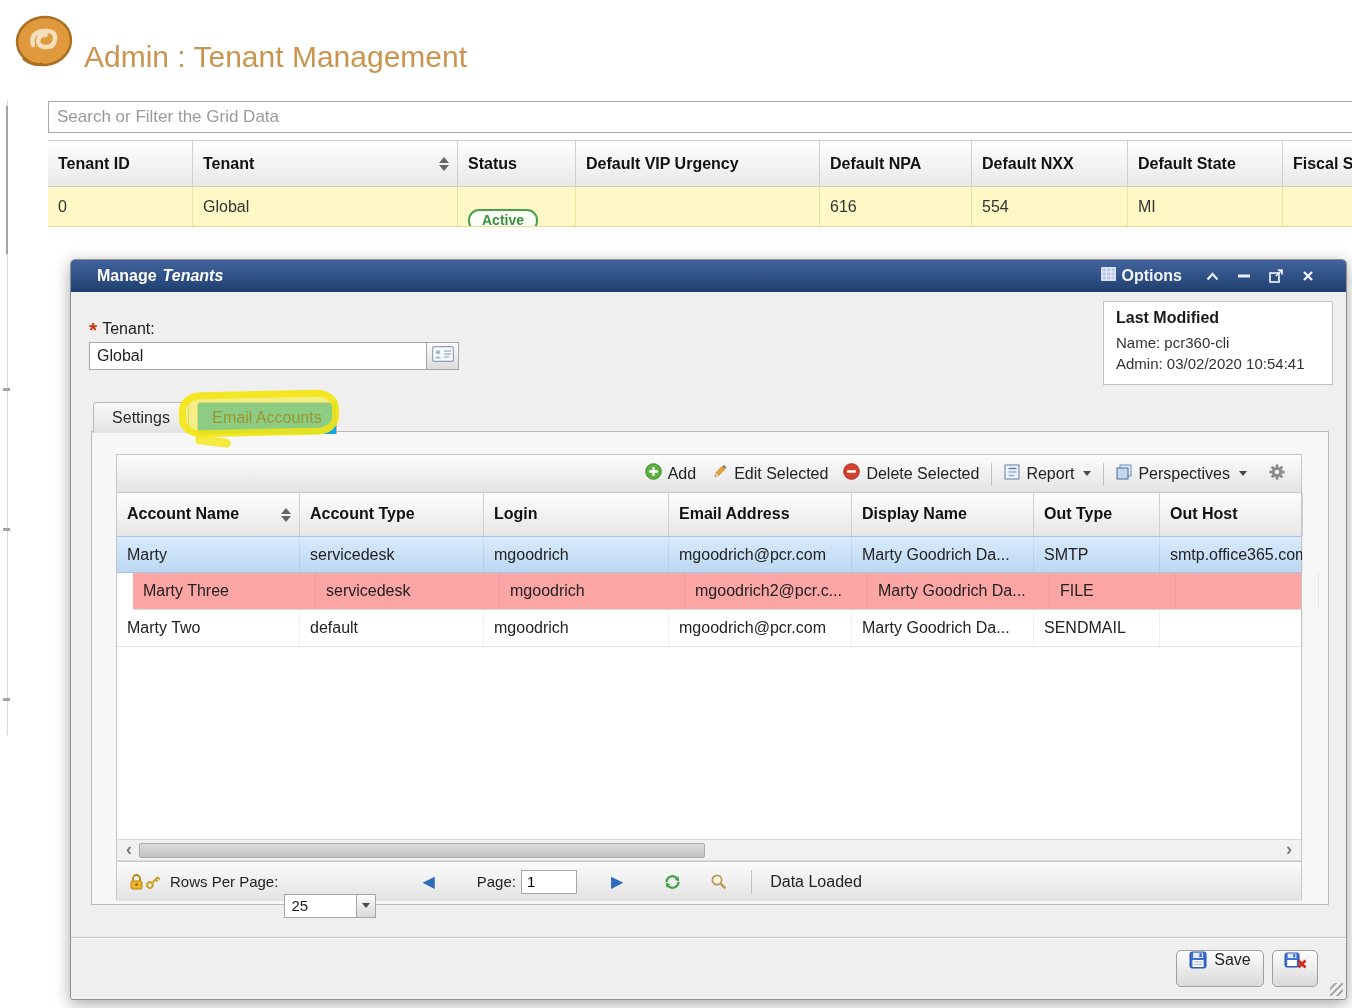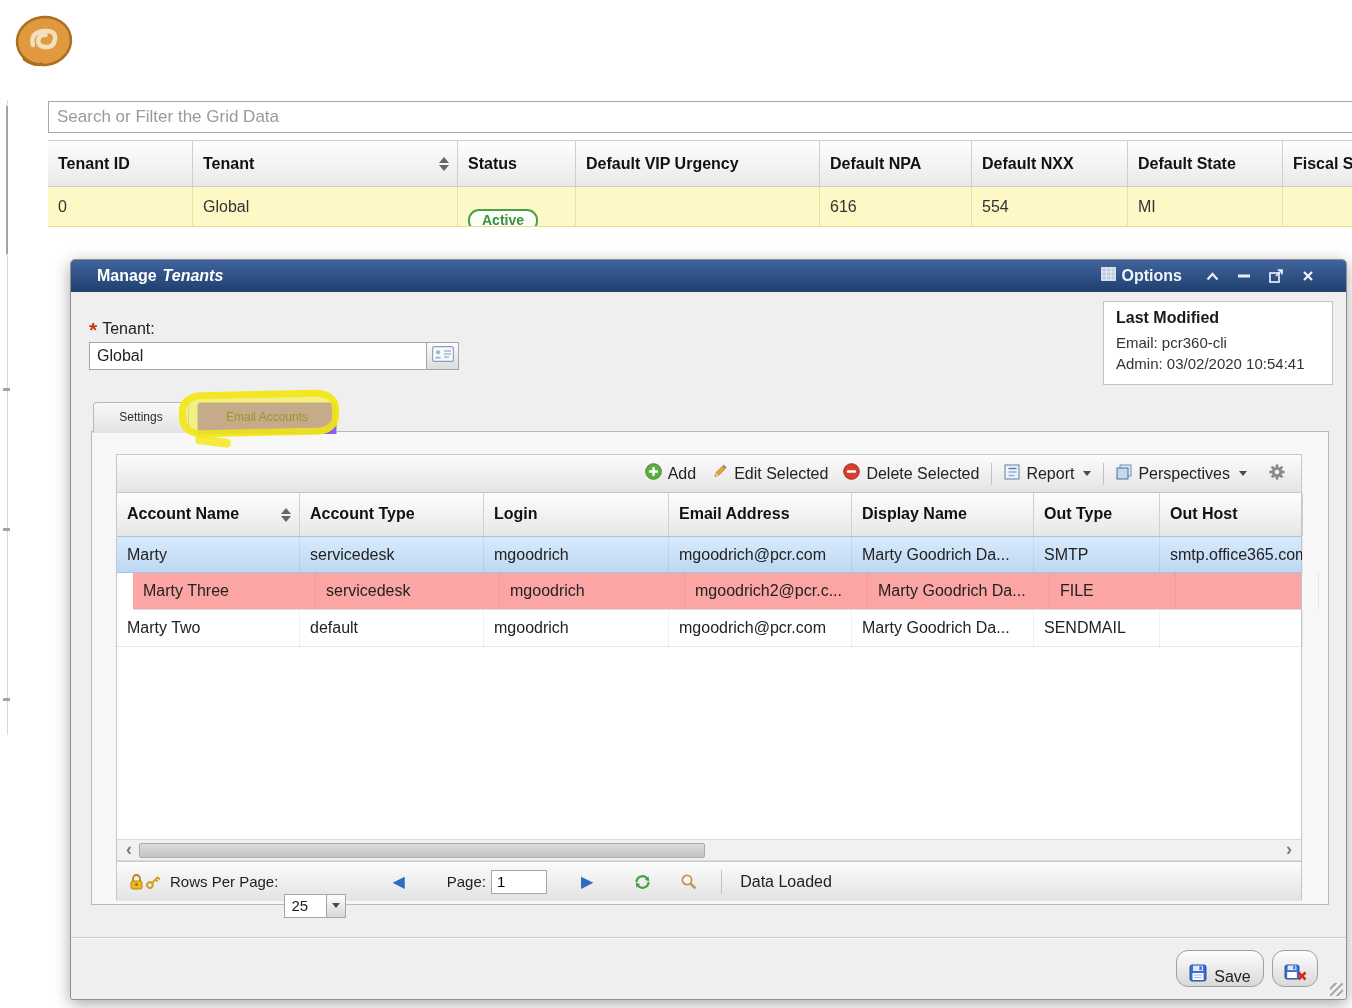--- a/index.html
+++ b/index.html
@@ -69,24 +69,24 @@
     width:32px; border-left:1px solid #a6a6a6; background:linear-gradient(#fdfdfd,#dcdcdc);
     display:flex; align-items:center; justify-content:center; cursor:pointer;
   }
   .lastmod {
     position:absolute; left:1032px; top:41px; width:230px; height:84px;
     background:#fff; border:1px solid #c2c2c2; padding:7px 12px;
   }
   .lastmod h3 { font-size:16px; color:#1a1a1a; margin-bottom:5px; }
   .lastmod .lm-line { font-size:15px; color:#333; line-height:21px; }
   
-  .tab { position:absolute; top:142px; height:31px; text-align:center; font-size:12px; color:#2b2b2b;
+  .tab { position:absolute; top:142px; height:31px; text-align:center; font-size:16px; color:#2b2b2b;
     border:1px solid #b9b9b9; border-bottom:none; border-radius:4px 4px 0 0; line-height:29px; cursor:pointer; }
   .tab-settings { left:22px; width:96px; background:linear-gradient(#f8f8f8,#e3e3e3); z-index:2; }
-  .tab-email { left:126px; width:140px; background:#8b5cf6; height:32px; z-index:3; }
+  .tab-email { left:126px; width:140px; background:#0ea5e9; height:32px; z-index:3; }
   .tab-email .tab-label { position:relative; z-index:6; }
   .marker {
     position:absolute; left:108px; top:131px; width:160px; height:45px; z-index:5; pointer-events:none;
     background:rgba(246,237,48,.55); border:7px solid rgba(242,230,18,.85);
     border-radius:22px / 18px; transform:rotate(-1.2deg);
   }
   .marker-tail {
     position:absolute; left:124px; top:177px; width:36px; height:9px; z-index:5; pointer-events:none;
     background:rgba(242,230,18,.8); border-radius:6px; transform:rotate(7deg);
   }
@@ -112,55 +112,56 @@
   .row2 { position:absolute; left:16px; top:118px; right:0; height:37px; background:#fca5a5; border-bottom:1px solid #dddddd; }
   .row3 { position:absolute; left:0; top:155px; right:0; height:37px; background:#ffffff; border-bottom:1px solid #e7e7e7; }
   
   .hscroll { position:absolute; left:0; right:0; top:384px; height:22px; background:#f1f1f1; border-top:1px solid #dadada; border-bottom:1px solid #dadada; }
   .hs-arrow { position:absolute; top:0; width:20px; height:20px; color:#7a7a7a; font-size:18px; font-weight:bold; text-align:center; line-height:19px; cursor:pointer; }
   .hs-left { left:2px; } .hs-right { right:2px; }
   .hs-thumb { position:absolute; left:22px; top:3px; width:566px; height:15px; background:linear-gradient(#dcdcdc,#c3c3c3); border:1px solid #ababab; border-radius:2px; cursor:grab; }
   
   .pager { position:absolute; left:0; right:0; top:406px; height:40px; border-top:1px solid #c9c9c9; background:linear-gradient(#fbfbfb,#e3e3e3); display:flex; align-items:center; padding:0 12px; font-size:15px; color:#222; }
   .pager .lbl { margin-left:8px; white-space:nowrap; }
-  .selectbox { margin-left:6px; width:62px; height:24px; border:1px solid #a6a6a6; background:#fff; display:flex; cursor:pointer;margin-top:48px; }
+  .selectbox { margin-left:6px; width:92px; height:24px; border:1px solid #a6a6a6; background:#fff; display:flex; cursor:pointer;margin-top:48px; }
   .sel-text { flex:1; font-size:15px; line-height:22px; padding-left:6px; }
   .sel-trigger { width:19px; border-left:1px solid #a6a6a6; background:linear-gradient(#fdfdfd,#d8d8d8); display:flex; align-items:center; justify-content:center; }
   .pg-arrow { font-size:16px; color:#2e6cc0; cursor:pointer; }
   .pg-prev { margin-left:46px; } .pg-next { margin-left:34px; }
   .pg-label { margin-left:42px; }
   .page-input { margin-left:5px; width:56px; height:24px; border:1px solid #a6a6a6; font-family:"Liberation Sans",sans-serif; font-size:15px; padding:0 5px; outline:none; }
   .pager .ico { display:flex; align-items:center; cursor:pointer; }
   .ico-refresh { margin-left:40px; } .ico-find { margin-left:28px; }
   .pager .vsep { margin-left:24px; height:24px; }
   .pager-status { margin-left:14px; font-size:16px; }
   
   .dlg-footer { position:absolute; left:0; right:0; bottom:0; height:62px; background:#efefef; border-top:1px solid #c9c9c9; box-shadow:inset 0 1px 0 #fbfbfb; border-radius:0 0 3px 3px; }
   .btn {
-    position:absolute; top:12px; height:37px; border:1px solid #9f9f9f; border-radius:12px; cursor:pointer;
-    background:linear-gradient(#fdfdfd,#d9d9d9); display:flex; align-items:flex-end; justify-content:center; gap:7px;
+    position:absolute; top:12px; height:37px; border:1px solid #9f9f9f; border-radius:5px; cursor:pointer;
+    background:linear-gradient(#fdfdfd,#d9d9d9); display:flex; align-items:flex-start; justify-content:center; gap:7px;
     font-size:16px; color:#222;
   }
   .btn-save { right:82px; width:88px; }
   .btn-saveclose { right:28px; width:46px; }
   .grip { position:absolute; right:3px; bottom:3px; width:13px; height:13px; cursor:nwse-resize;
     background:repeating-linear-gradient(135deg, transparent 0 3px, #9a9a9a 3px 5px); opacity:.8; }
 </style>
 </head>
 <body>
 
 <div class="page">
 
   <div class="logo">
     <svg width="64" height="60" viewBox="0 0 64 60">
       <ellipse cx="32" cy="27" rx="27" ry="24" fill="#e09a3d" stroke="#a96f22" stroke-width="2.5" transform="rotate(-8 32 27)"></ellipse>
       <path d="M21 31 q-3 -13 11 -14 q12 -1 11 8 q-1 9 -10 8 q-8 -1 -6.5 -8 q1.5 -5 7 -4" fill="none" stroke="#f4dfbc" stroke-width="4.5" stroke-linecap="round"></path>
       <path d="M12 45 q9 7 18 5" stroke="#a96f22" stroke-width="3" fill="none" stroke-linecap="round"></path>
     </svg>
   </div>
+  <div class="page-title">Admin : Tenant Management</div>
 
   <div class="rail"></div>
   <div class="rail-dark"></div>
   <div class="rail-tick" style="top:388px"></div>
   <div class="rail-tick" style="top:528px"></div>
   <div class="rail-tick" style="top:698px"></div>
 
   <input class="filter-input" placeholder="Search or Filter the Grid Data" style="">
 
   <div class="tgrid">
@@ -248,21 +249,21 @@
               <line x1="12" y1="8" x2="19" y2="8" stroke="#9fb4cd" stroke-width="1.4"></line>
               <line x1="12" y1="11" x2="17" y2="11" stroke="#9fb4cd" stroke-width="1.4"></line>
             </svg>
         </span>
       </span>
     </div>
 
     <div class="lastmod">
       <h3>Last Modified</h3>
       <div class="lm-line">
-        <span>Email:</span>
+        <span>Name:</span>
         <span>pcr360-cli</span>
       </div>
       <div class="lm-line">
         <span>Admin:</span>
         <span>03/02/2020 10:54:41</span>
       </div>
     </div>
 
     <div class="tab tab-settings"><span>Settings</span></div>
     <div class="tab tab-email"><span class="tab-label">Email Accounts</span></div>

